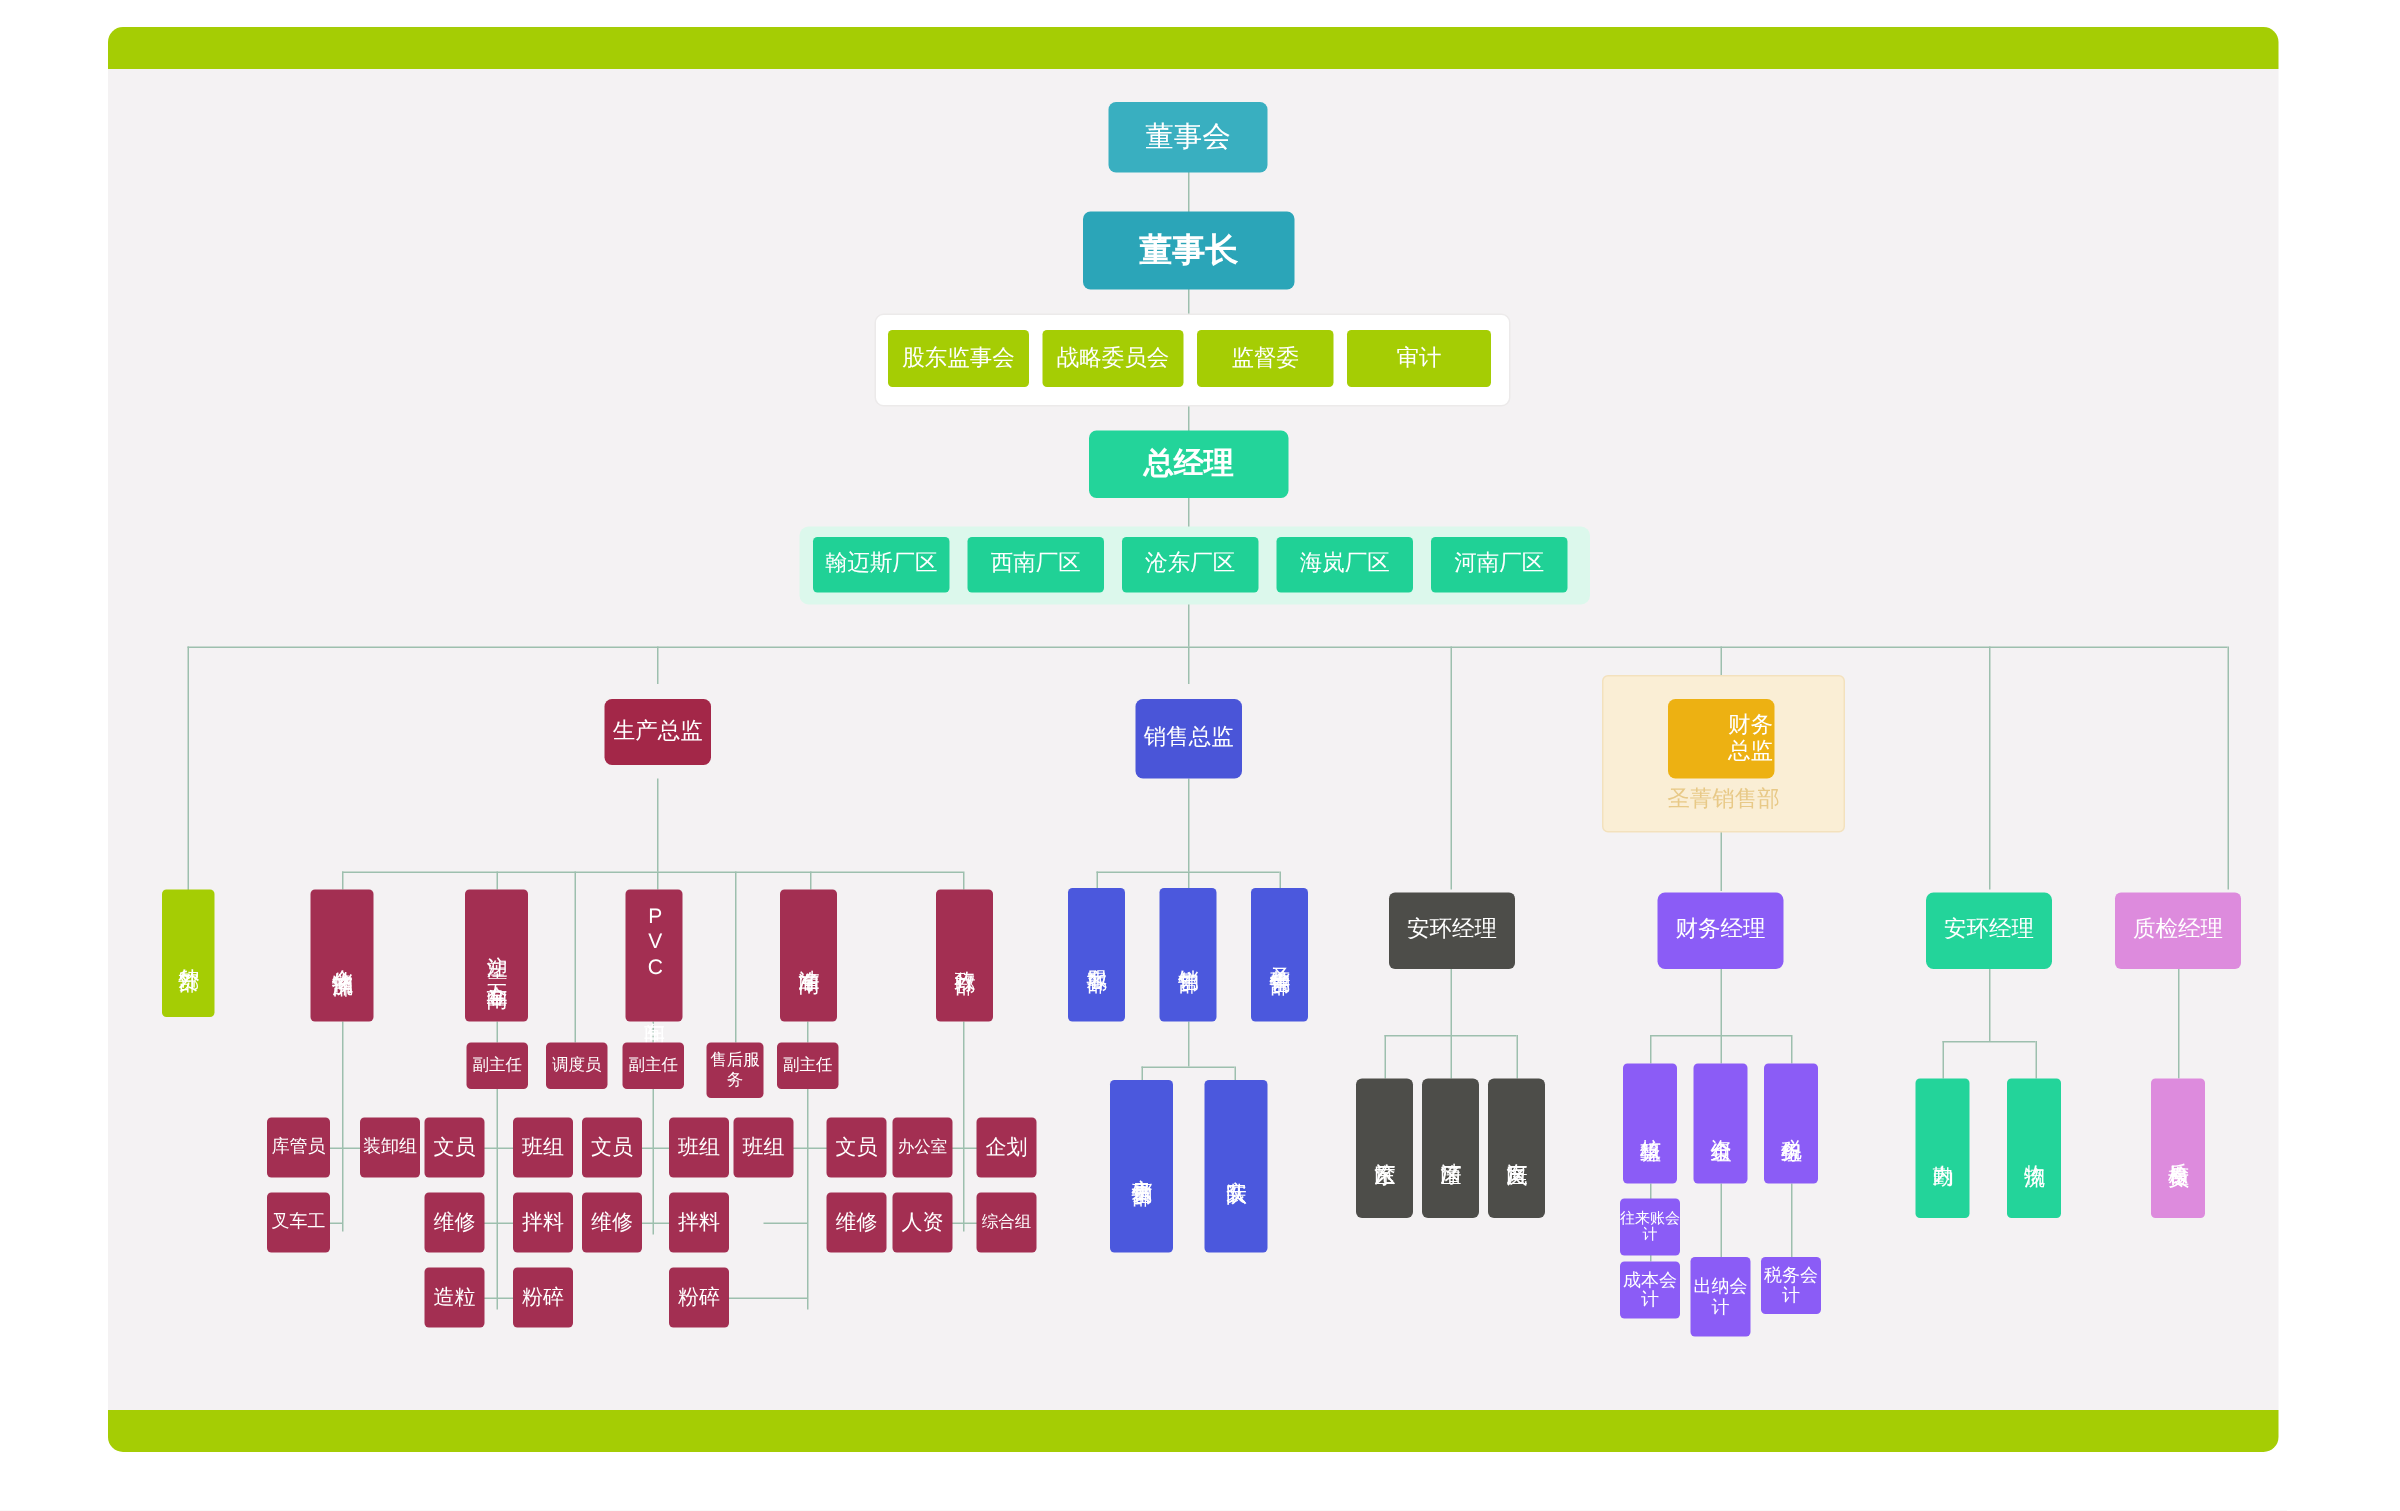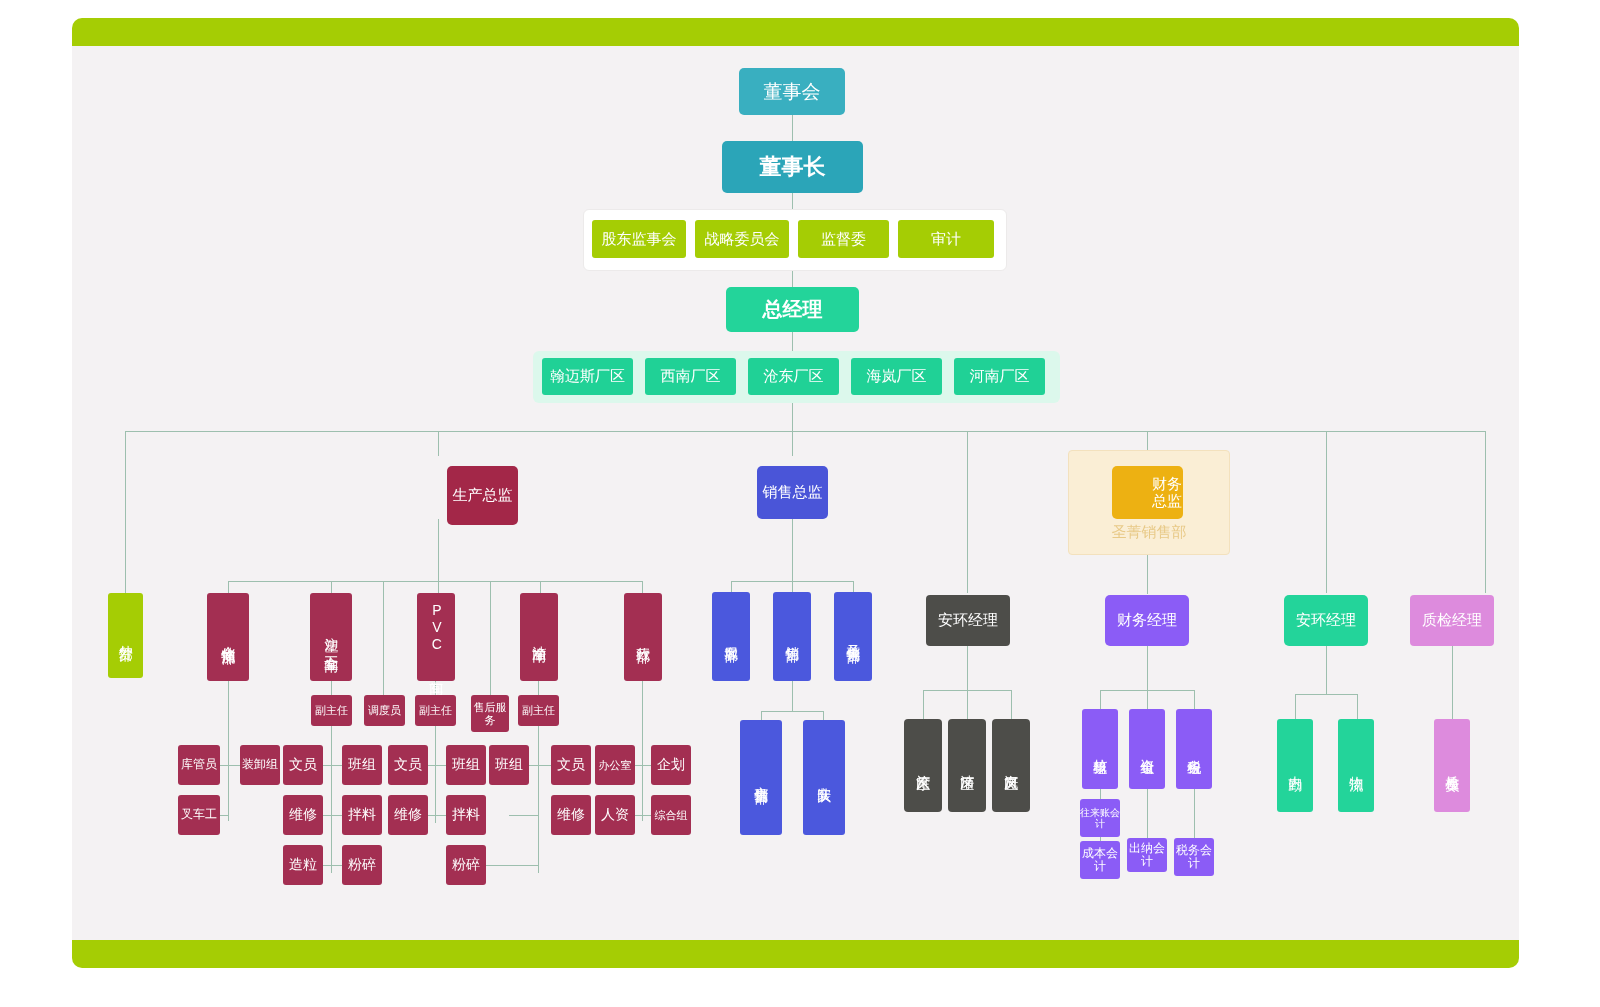--- a/index.html
+++ b/index.html
@@ -187,21 +187,21 @@
   <div class="node c-lime" style="left:898px;top:220px;width:96px;height:38px;font-size:15px;">审计</div>
 
   <div class="node c-mint" style="left:726px;top:287px;width:133px;height:45px;font-size:20px;font-weight:bold;border-radius:5px;">总经理</div>
 
   <div class="node c-mint2" style="left:542px;top:358px;width:91px;height:37px;font-size:15px;">翰迈斯厂区</div>
   <div class="node c-mint2" style="left:645px;top:358px;width:91px;height:37px;font-size:15px;">西南厂区</div>
   <div class="node c-mint2" style="left:748px;top:358px;width:91px;height:37px;font-size:15px;">沧东厂区</div>
   <div class="node c-mint2" style="left:851px;top:358px;width:91px;height:37px;font-size:15px;">海岚厂区</div>
   <div class="node c-mint2" style="left:954px;top:358px;width:91px;height:37px;font-size:15px;">河南厂区</div>
 
-  <div class="node c-prod-head" style="left:403px;top:466px;width:71px;height:59px;font-size:15px;margin-left:44px;">生产总监</div>
+  <div class="node c-prod-head" style="left:403px;top:466px;width:71px;height:44px;font-size:15px;">生产总监</div>
   <div class="node c-sales-head" style="left:757px;top:466px;width:71px;height:53px;font-size:15px;">销售总监</div>
   <div class="node c-gold-head" style="left:1112px;top:466px;width:71px;height:53px;font-size:15px;padding-left:39px;">财务总监</div>
 
   <div class="node c-lime vert" style="left:108px;top:593px;width:35px;height:85px;font-size:14px;border-radius:3px;">外贸部</div>
 
   <div class="node c-prod vert" style="left:207px;top:593px;width:42px;height:88px;font-size:14px;">仓储物流部</div>
   <div class="node c-prod vert" style="left:310px;top:593px;width:42px;height:88px;font-size:14px;">注塑 五金车间</div>
   <div class="node c-prod vert" style="left:417px;top:593px;width:38px;height:88px;font-size:14px;">PVC 车间</div>
   <div class="node c-prod vert" style="left:520px;top:593px;width:38px;height:88px;font-size:14px;">洁净车间</div>
   <div class="node c-prod vert" style="left:624px;top:593px;width:38px;height:88px;font-size:14px;">行政部</div>
@@ -254,21 +254,21 @@
   <div class="node c-dark vert" style="left:948px;top:719px;width:38px;height:93px;font-size:14px;">洁净厂区</div>
   <div class="node c-dark vert" style="left:992px;top:719px;width:38px;height:93px;font-size:14px;">海岚厂区</div>
 
   <div class="node c-gold" style="left:1105px;top:595px;width:84px;height:51px;font-size:15px;border-radius:5px;">财务经理</div>
   <div class="node c-gold vert" style="left:1082px;top:709px;width:36px;height:80px;font-size:14px;">核算组</div>
   <div class="node c-gold vert" style="left:1129px;top:709px;width:36px;height:80px;font-size:14px;">资金组</div>
   <div class="node c-gold vert" style="left:1176px;top:709px;width:36px;height:80px;font-size:14px;">税务组</div>
 
   <div class="node c-gold" style="left:1080px;top:799px;width:40px;height:38px;font-size:10px;">往来账会计</div>
   <div class="node c-gold" style="left:1080px;top:841px;width:40px;height:38px;font-size:12px;">成本会计</div>
-  <div class="node c-gold" style="left:1127px;top:838px;width:40px;height:34px;font-size:12px;">出纳会计</div>
+  <div class="node c-gold" style="left:1127px;top:838px;width:40px;height:53px;font-size:12px;">出纳会计</div>
   <div class="node c-gold" style="left:1174px;top:838px;width:40px;height:38px;font-size:12px;">税务会计</div>
 
   <div class="node c-mint" style="left:1284px;top:595px;width:84px;height:51px;font-size:15px;border-radius:5px;">安环经理</div>
   <div class="node c-mint vert" style="left:1277px;top:719px;width:36px;height:93px;font-size:14px;border-radius:3px;">内勤</div>
   <div class="node c-mint vert" style="left:1338px;top:719px;width:36px;height:93px;font-size:14px;border-radius:3px;">物流</div>
 
   <div class="node c-orchid" style="left:1410px;top:595px;width:84px;height:51px;font-size:15px;">质检经理</div>
   <div class="node c-orchid vert" style="left:1434px;top:719px;width:36px;height:93px;font-size:14px;border-radius:3px;">质检专员</div>
 
 </div>

